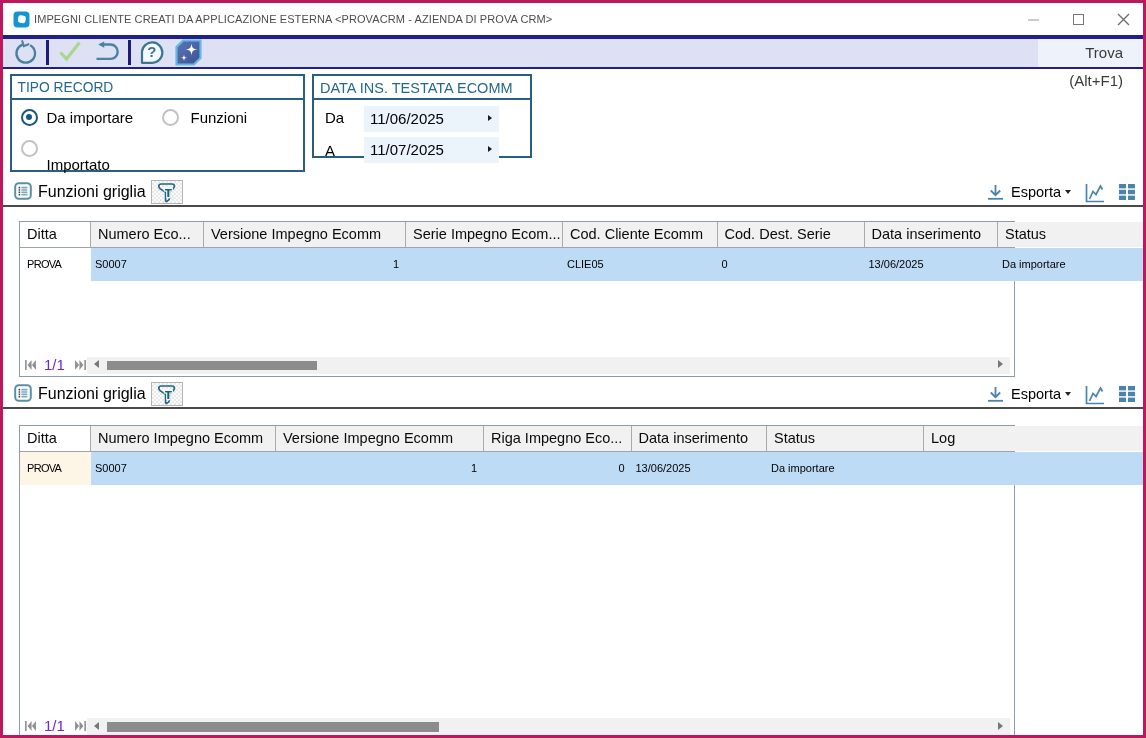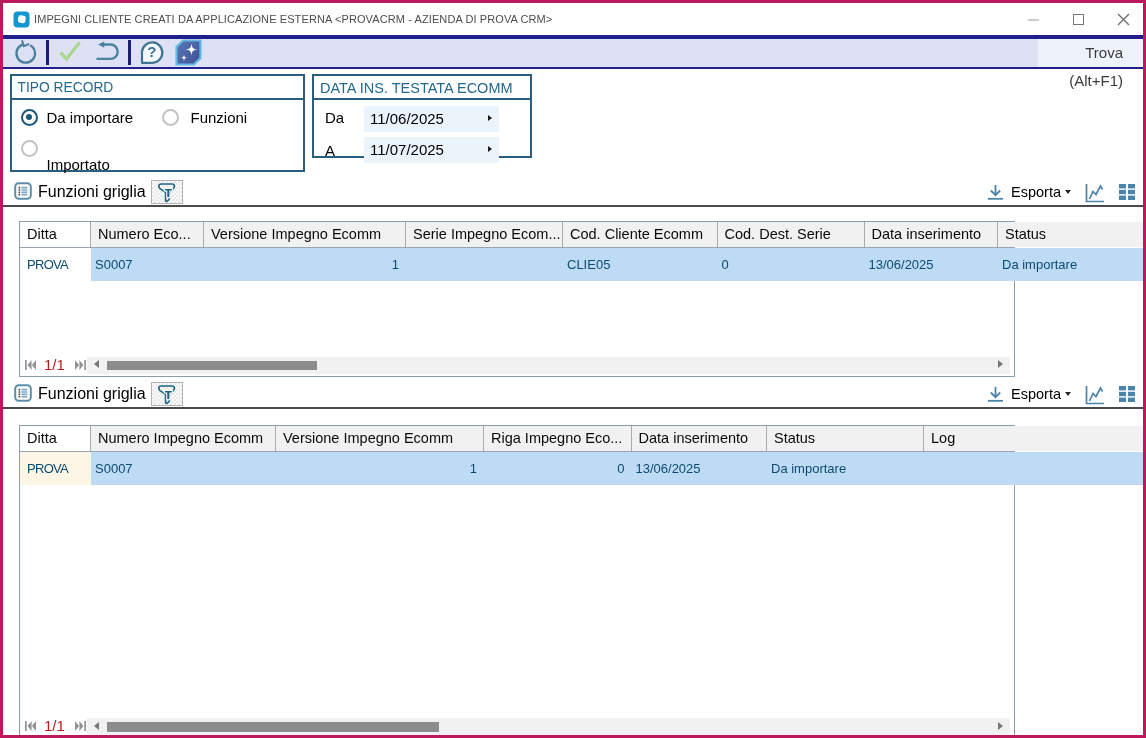--- a/index.html
+++ b/index.html
@@ -34,27 +34,27 @@
   background-color:#fbfbfb;
   background-image:linear-gradient(45deg,#e9e9e9 25%,transparent 25%,transparent 75%,#e9e9e9 75%),linear-gradient(45deg,#e9e9e9 25%,transparent 25%,transparent 75%,#e9e9e9 75%);
   background-size:4px 4px; background-position:0 0,2px 2px; }
 .esporta { position:absolute; left:1008px; top:0; height:26px; line-height:26px; font-size:14.5px; color:#000; }
 .caret { position:absolute; left:1062px; width:0; height:0; border-top:4.5px solid #222; border-left:3.5px solid transparent; border-right:3.5px solid transparent; }
 
 .grid { position:absolute; left:16px; width:996px; background:#fff; border:1.5px solid #8c9cab; }
 .gh { position:absolute; top:0; height:25px; background:#f1f1f1; border-right:1px solid #a6abb1; font-size:14.5px; color:#0a0a0a; line-height:25px; padding-left:7px; white-space:nowrap; overflow:hidden; }
 .gh.first { background:#fff; }
 .ghb { position:absolute; left:0; right:0; top:25px; height:1px; background:#9aa5b1; }
-.gr { position:absolute; top:26px; height:33px; background:#bedbf6; font-size:13px; color:#0c4a6e; line-height:33px; padding-left:4px; white-space:nowrap; }
+.gr { position:absolute; top:26px; height:33px; background:#bedbf6; font-size:11px; color:#000000; line-height:33px; padding-left:4px; white-space:nowrap; }
 .gr.co { padding-left:7px; letter-spacing:-0.7px; }
 .num { text-align:right; padding-right:7px; padding-left:0; }
 
 .pag { position:absolute; left:0; right:0; height:22px; }
 .pgico { position:absolute; top:6px; }
-.pgtext { position:absolute; left:24px; top:0; height:22px; line-height:22px; font-size:15px; color:#b91c1c; }
+.pgtext { position:absolute; left:24px; top:0; height:22px; line-height:22px; font-size:15px; color:#6d28d9; }
 .track { position:absolute; left:67px; right:4px; top:3px; height:17px; background:#f1f1f1; }
 .thumb { position:absolute; top:4px; height:9.5px; background:#8c8c8c; }
 .sarr { position:absolute; top:3.5px; width:0; height:0; }
 .sarr.l { border-right:5px solid #777; border-top:4.5px solid transparent; border-bottom:4.5px solid transparent; }
 .sarr.r { border-left:5px solid #777; border-top:4.5px solid transparent; border-bottom:4.5px solid transparent; }
 </style>
 </head>
 <body>
 <div id="win">
   <div id="titlebar">

